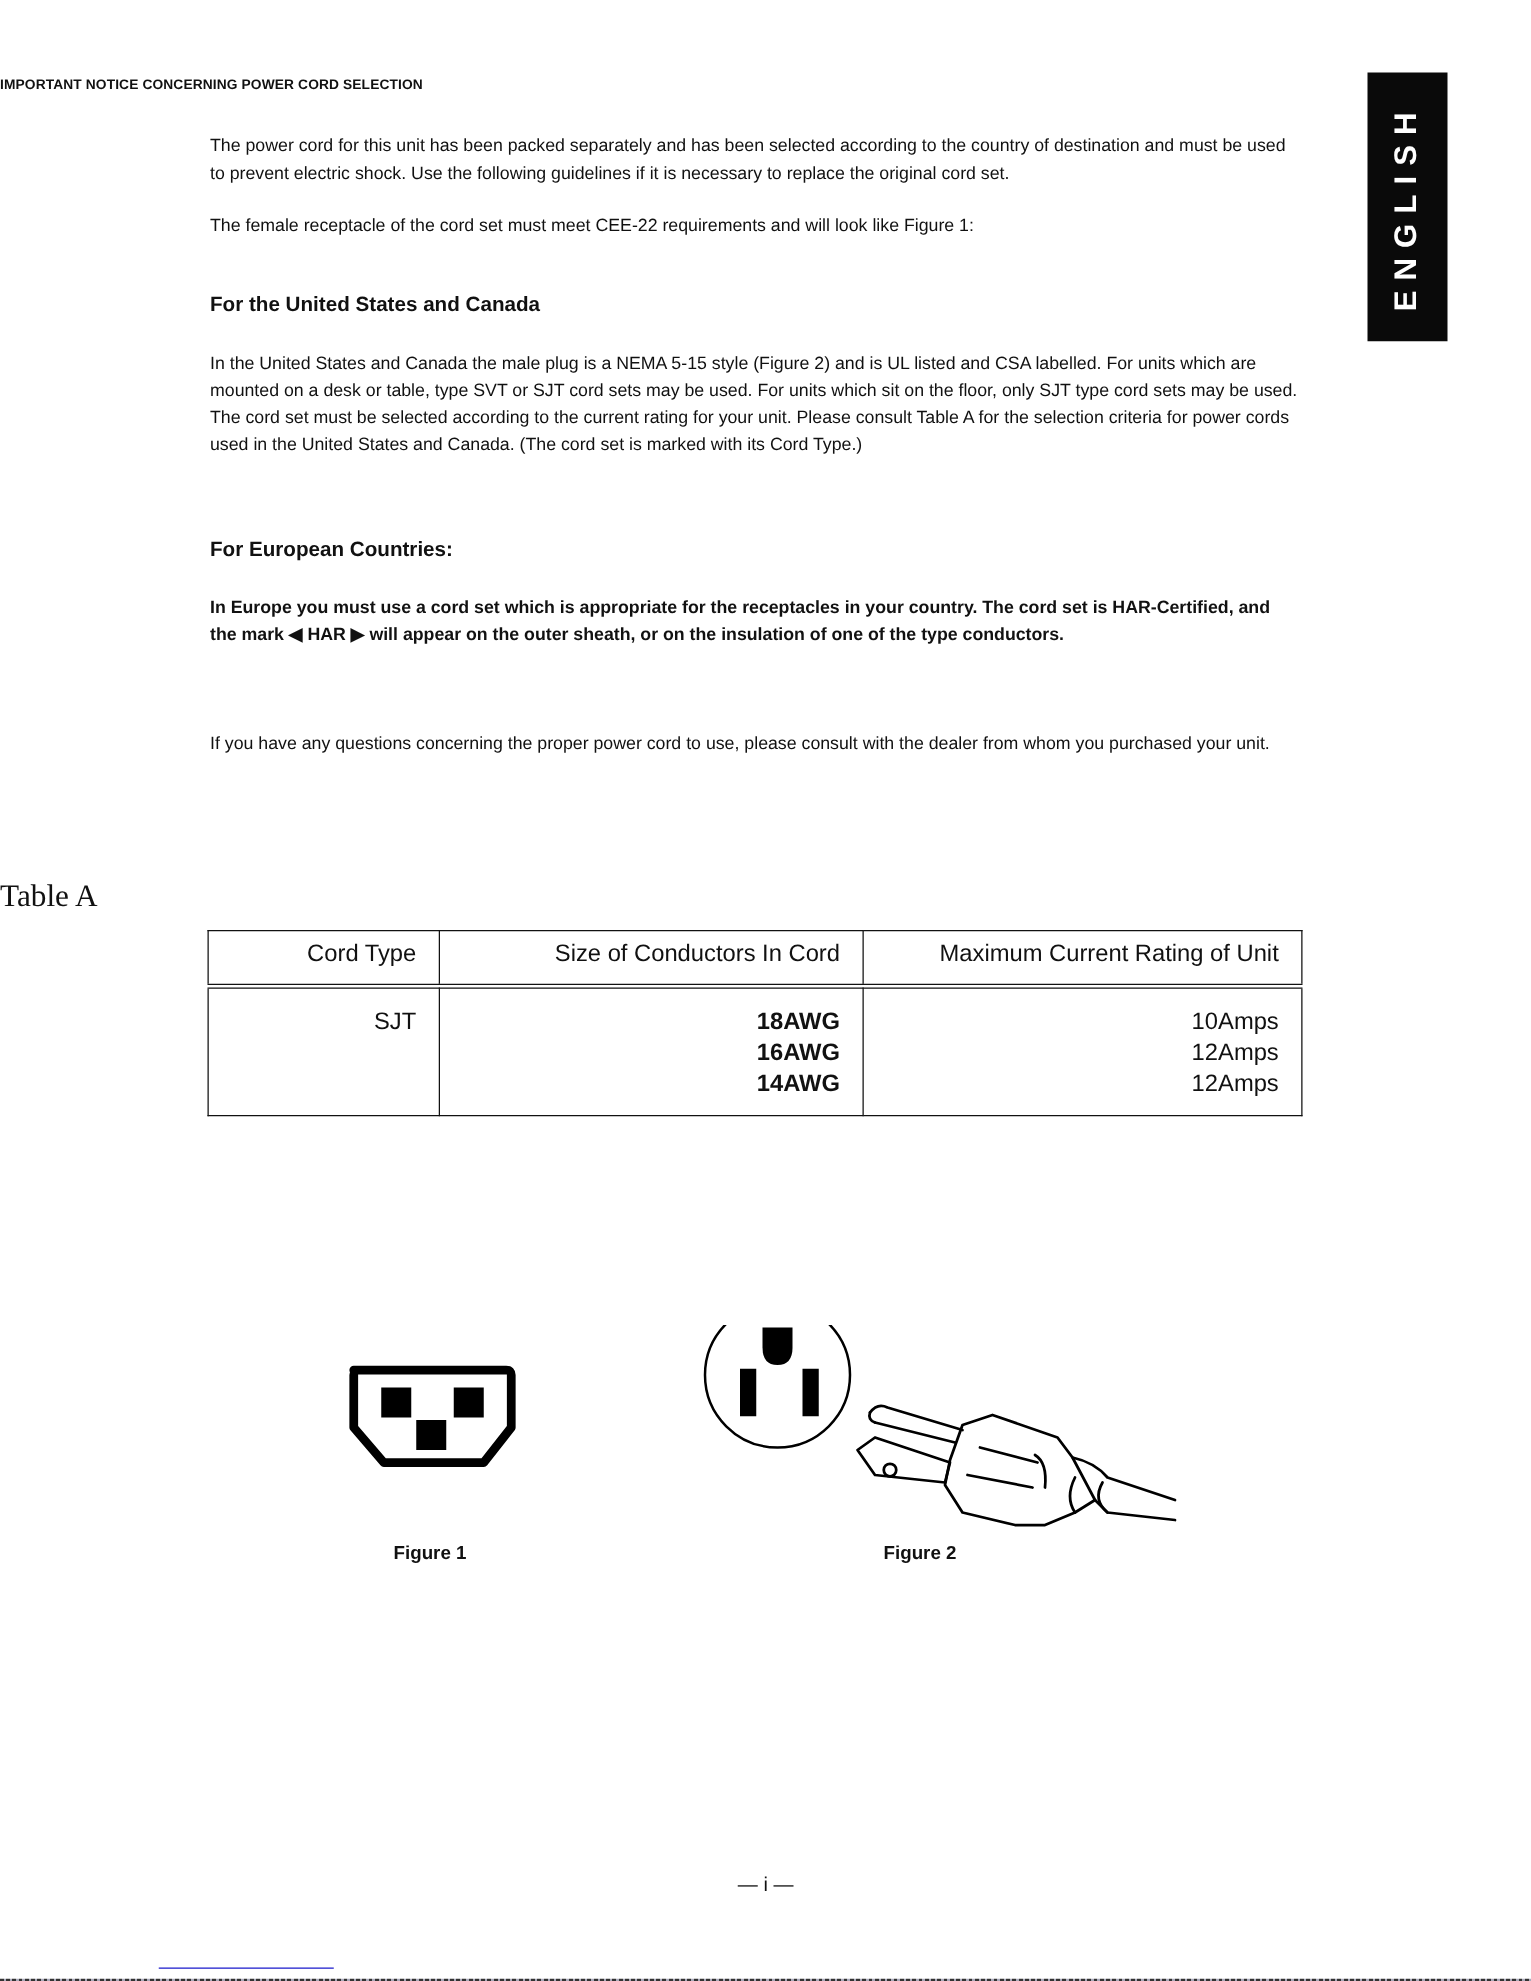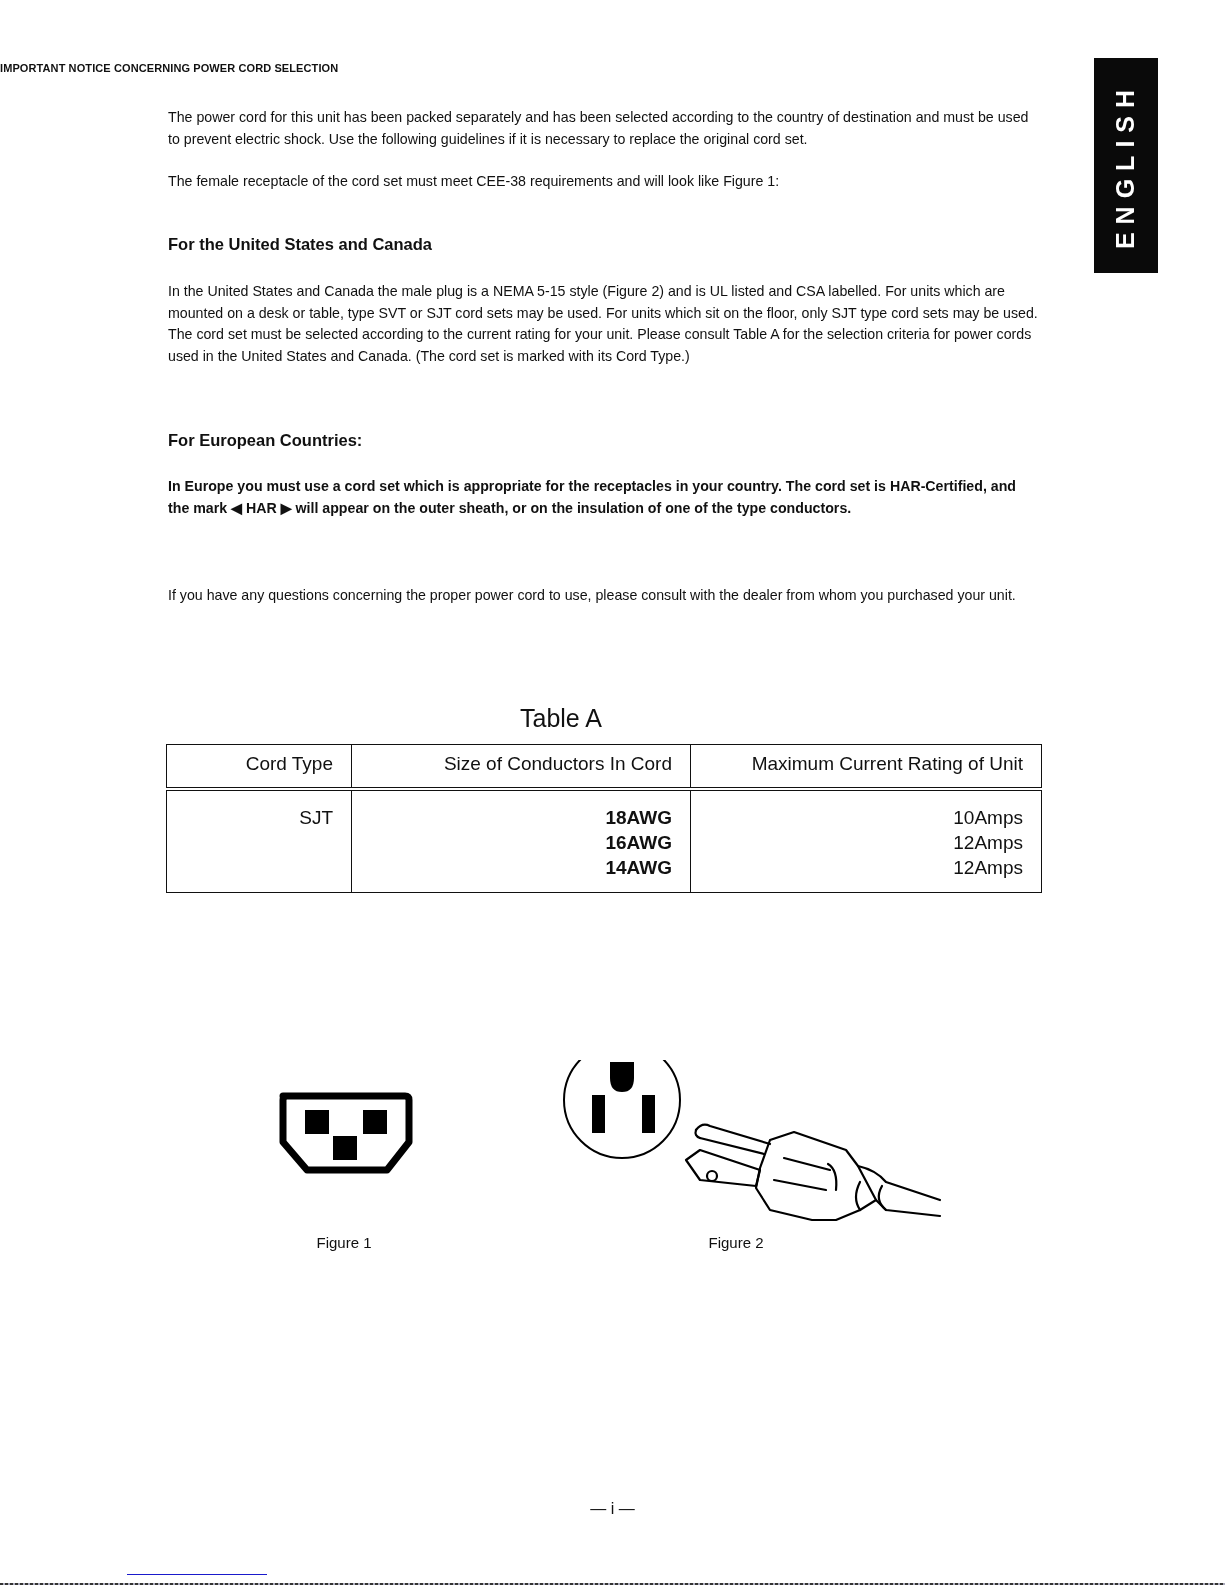--- a/index.html
+++ b/index.html
@@ -22,38 +22,39 @@
     .har-mark { white-space: nowrap; }
     .side-tab {
       position: absolute; left: 1094px; top: 58px; width: 64px; height: 215px;
       background: #0a0a0a; display: flex; align-items: center; justify-content: center;
     }
     .side-tab span {
       color: #fff; font-weight: bold; font-size: 25px; letter-spacing: 8px;
       transform: rotate(-90deg); white-space: nowrap; display: block;
     }
     .table-caption {
-      position: absolute; left: 0; width: 1122px; top: 704px; text-align: center;
+      position: absolute; left: 0; width: 1122px; top: 704px; text-align: left;
       font-size: 25px;
+      font-family: Liberation Serif, serif;
     }
     table.spec {
       position: absolute; left: 166px; top: 744px; width: 876px;
       border-collapse: collapse; font-size: 19px;
     }
     table.spec th, table.spec td {
       border: 1.5px solid #111; text-align: right; vertical-align: top; font-weight: normal;
     }
     table.spec th { height: 44px; padding: 8px 18px 0 18px; box-sizing: border-box; }
     table.spec thead tr { border-bottom: 4px double #111; }
     table.spec td { padding: 14px 18px 12px 18px; line-height: 25px; }
     table.spec td.col-type { width: 148px; }
     table.spec td.col-size { width: 302px; font-weight: bold; }
     .fig { position: absolute; }
     .fig-caption {
-      position: absolute; font-weight: normal; font-size: 15px; text-align: center; width: 120px;
+      position: absolute; font-weight: bold; font-size: 15px; text-align: center; width: 120px;
     }
     .page-num {
       position: absolute; left: 0; width: 1225px; top: 1500px; text-align: center; font-size: 16px;
     }
     .blue-line {
       position: absolute; left: 127px; top: 1574px; width: 140px; height: 1px; background: #1a1acc;
     }
     .bottom-rule {
       position: absolute; left: 0; top: 1583px; width: 1225px; height: 2px;
       background: repeating-linear-gradient(90deg, #333 0 3px, #aab 3px 5px);
@@ -62,21 +63,21 @@
 </head>
 <body>
 
 <div class="title">IMPORTANT NOTICE CONCERNING POWER CORD SELECTION</div>
 
 <div class="side-tab">
   <span>ENGLISH</span>
 </div>
 
 <p class="para" style="top:107px;">The power cord for this unit has been packed separately and has been selected according to the country of destination and must be used to prevent electric shock. Use the following guidelines if it is necessary to replace the original cord set.</p>
-<p class="para" style="top:171px;">The female receptacle of the cord set must meet CEE-38 requirements and will look like Figure 1:</p>
+<p class="para" style="top:171px;">The female receptacle of the cord set must meet CEE-22 requirements and will look like Figure 1:</p>
 
 <h2 class="heading" style="top:235px;">For the United States and Canada</h2>
 <p class="para" style="top:281px;">In the United States and Canada the male plug is a NEMA 5-15 style (Figure 2) and is UL listed and CSA labelled. For units which are mounted on a desk or table, type SVT or SJT cord sets may be used. For units which sit on the floor, only SJT type cord sets may be used. The cord set must be selected according to the current rating for your unit. Please consult Table A for the selection criteria for power cords used in the United States and Canada. (The cord set is marked with its Cord Type.)</p>
 
 <h2 class="heading" style="top:431px;">For European Countries:</h2>
 <p class="para bold" style="top:476px;">
   <span>In Europe you must use a cord set which is appropriate for the receptacles in your country. The cord set is HAR-Certified, and the mark</span>
   <span class="har-mark">◀ HAR ▶</span>
   <span>will appear on the outer sheath, or on the insulation of one of the type conductors.</span>
 </p>

